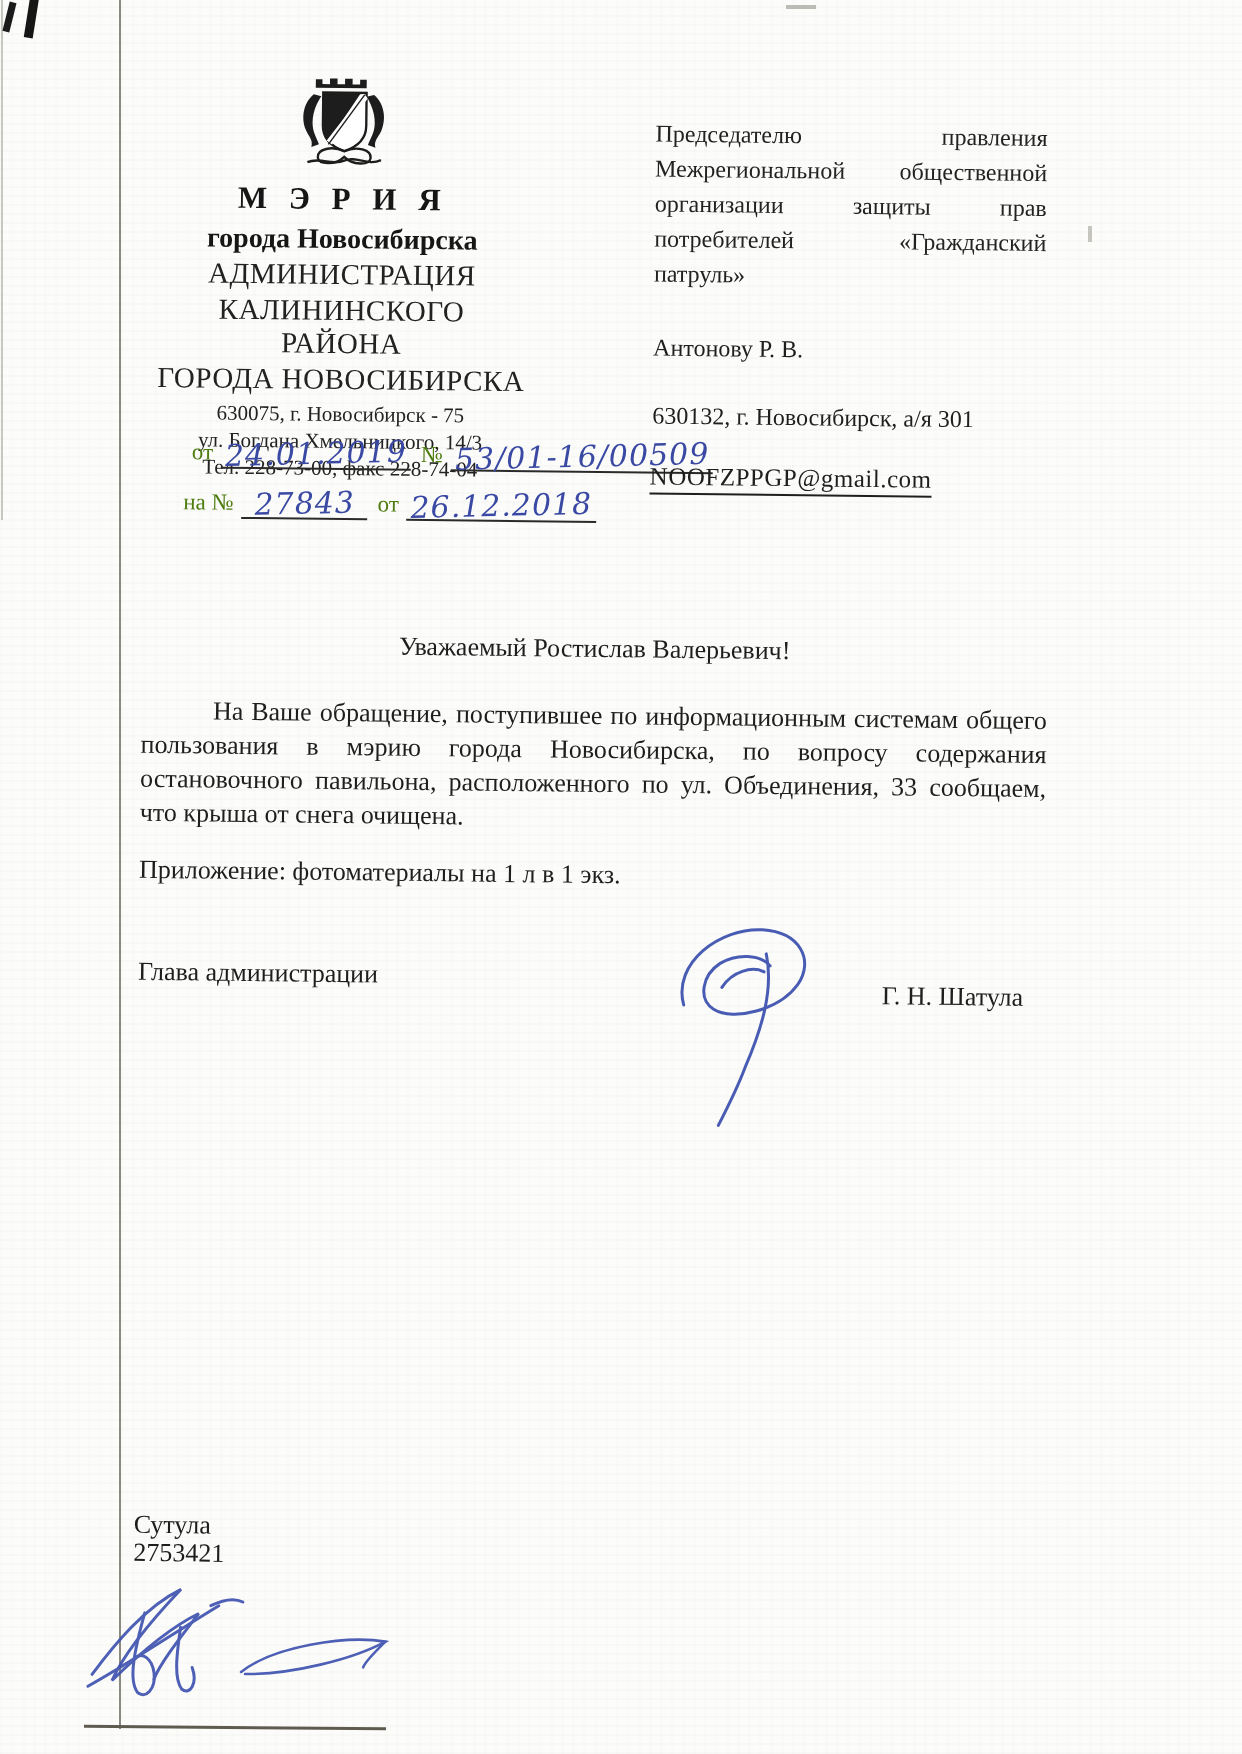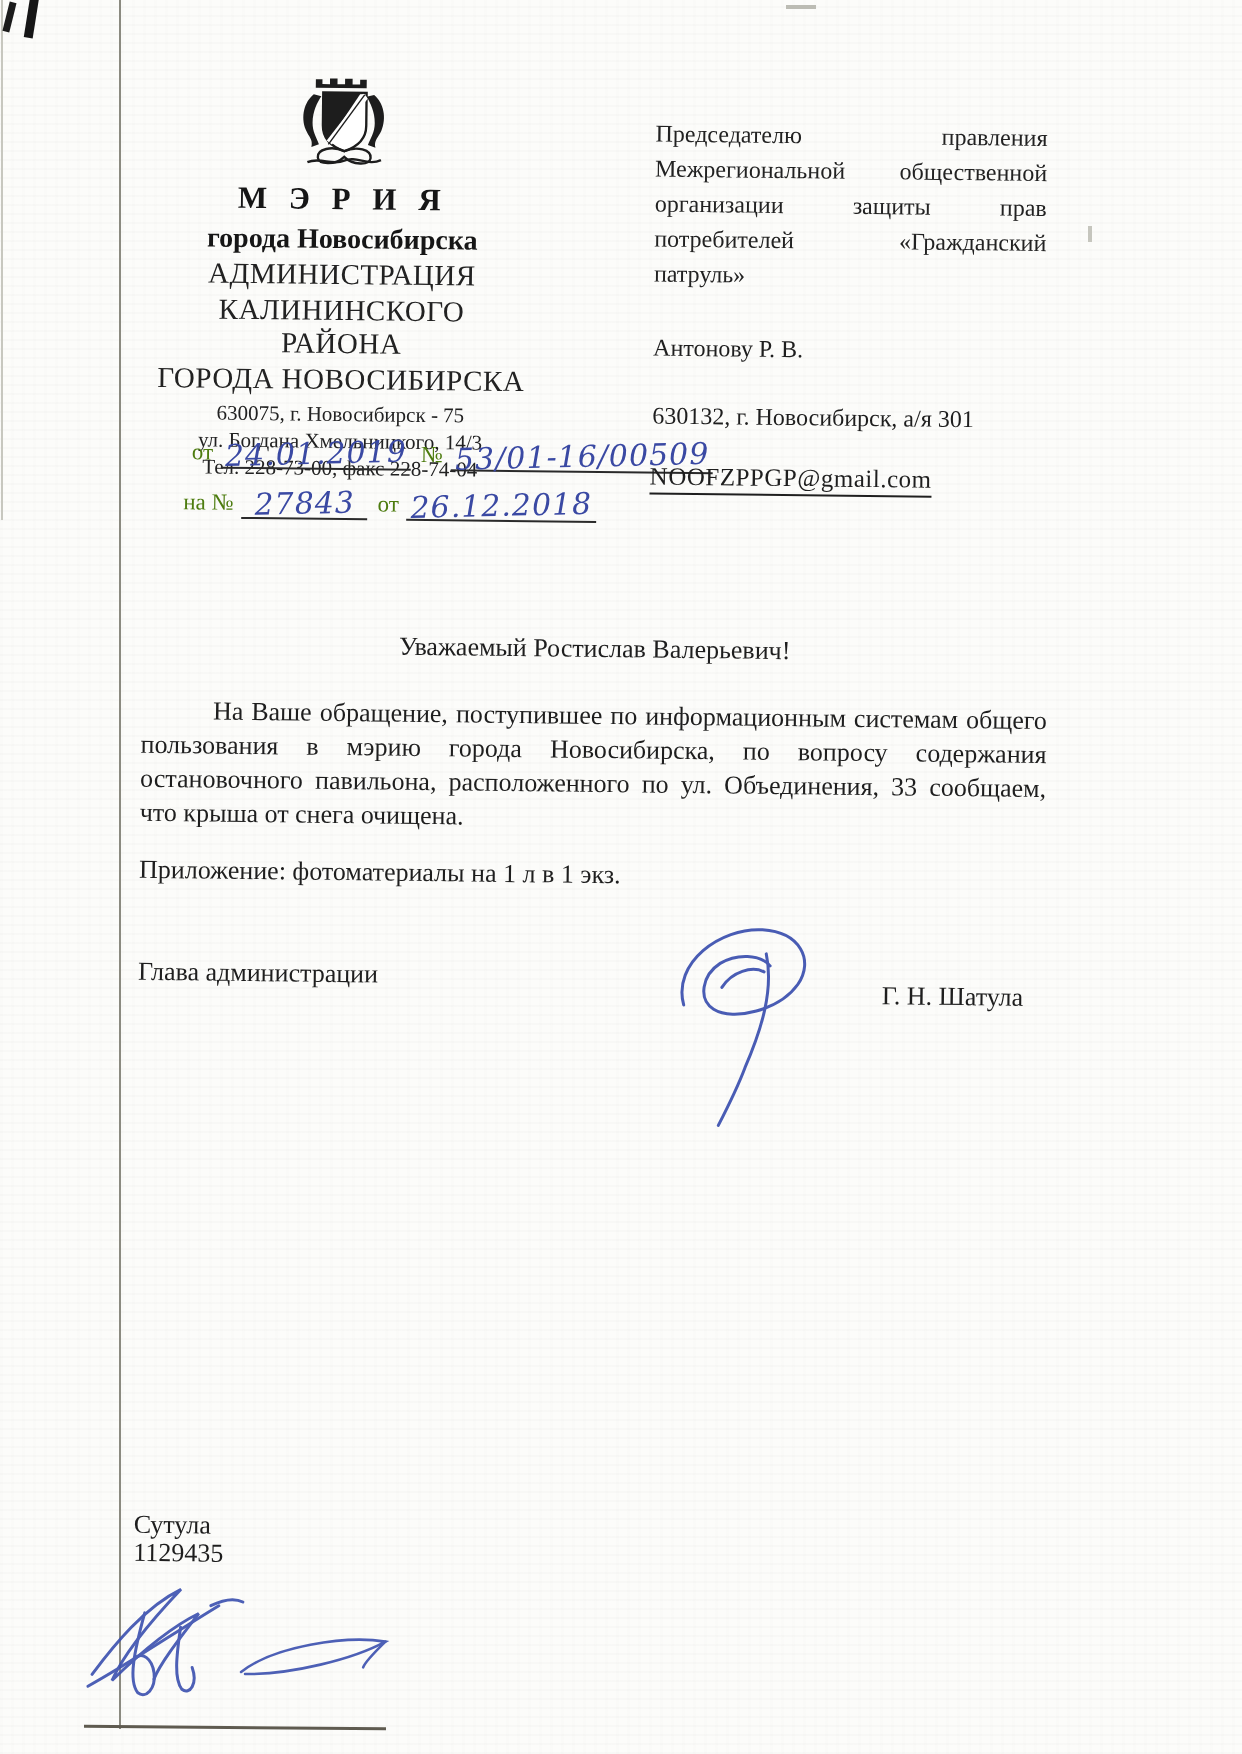--- a/index.html
+++ b/index.html
@@ -152,21 +152,21 @@
       <g fill="none" stroke="#3a4fae" stroke-width="3" stroke-linecap="round" opacity="0.92">
         <path d="M18,92 C6,50 54,14 96,16 C134,18 148,46 132,70 C114,96 68,108 48,96 C32,86 36,62 54,50 C70,40 94,40 104,52"></path>
         <path d="M100,40 C108,76 96,116 80,154 C72,176 62,196 54,212"></path>
         <path d="M56,74 C66,58 86,52 98,58"></path>
       </g>
     </svg>
     <div class="sign-name">Г. Н. Шатула</div>
 
     <div class="exec">
       <div>Сутула</div>
-      <div>1129435</div>
+      <div>2753421</div>
     </div>
 
     <svg class="sig-exec" width="195" height="130" viewBox="0 0 195 130">
       <g fill="none" stroke="#3a4fae" stroke-width="3" stroke-linecap="round" opacity="0.9">
         <path d="M10,104 C32,74 62,36 98,18 C72,46 42,82 30,110 C54,86 88,56 116,42 C98,66 78,92 72,108"></path>
         <path d="M62,42 C52,80 46,110 56,122 C64,128 74,118 72,102 C70,88 60,80 52,88"></path>
         <path d="M98,56 C94,86 92,108 100,118 C108,124 116,112 110,96"></path>
         <path d="M6,116 C42,96 94,60 136,34"></path>
         <path d="M128,34 C140,28 152,26 160,30"></path>
       </g>

